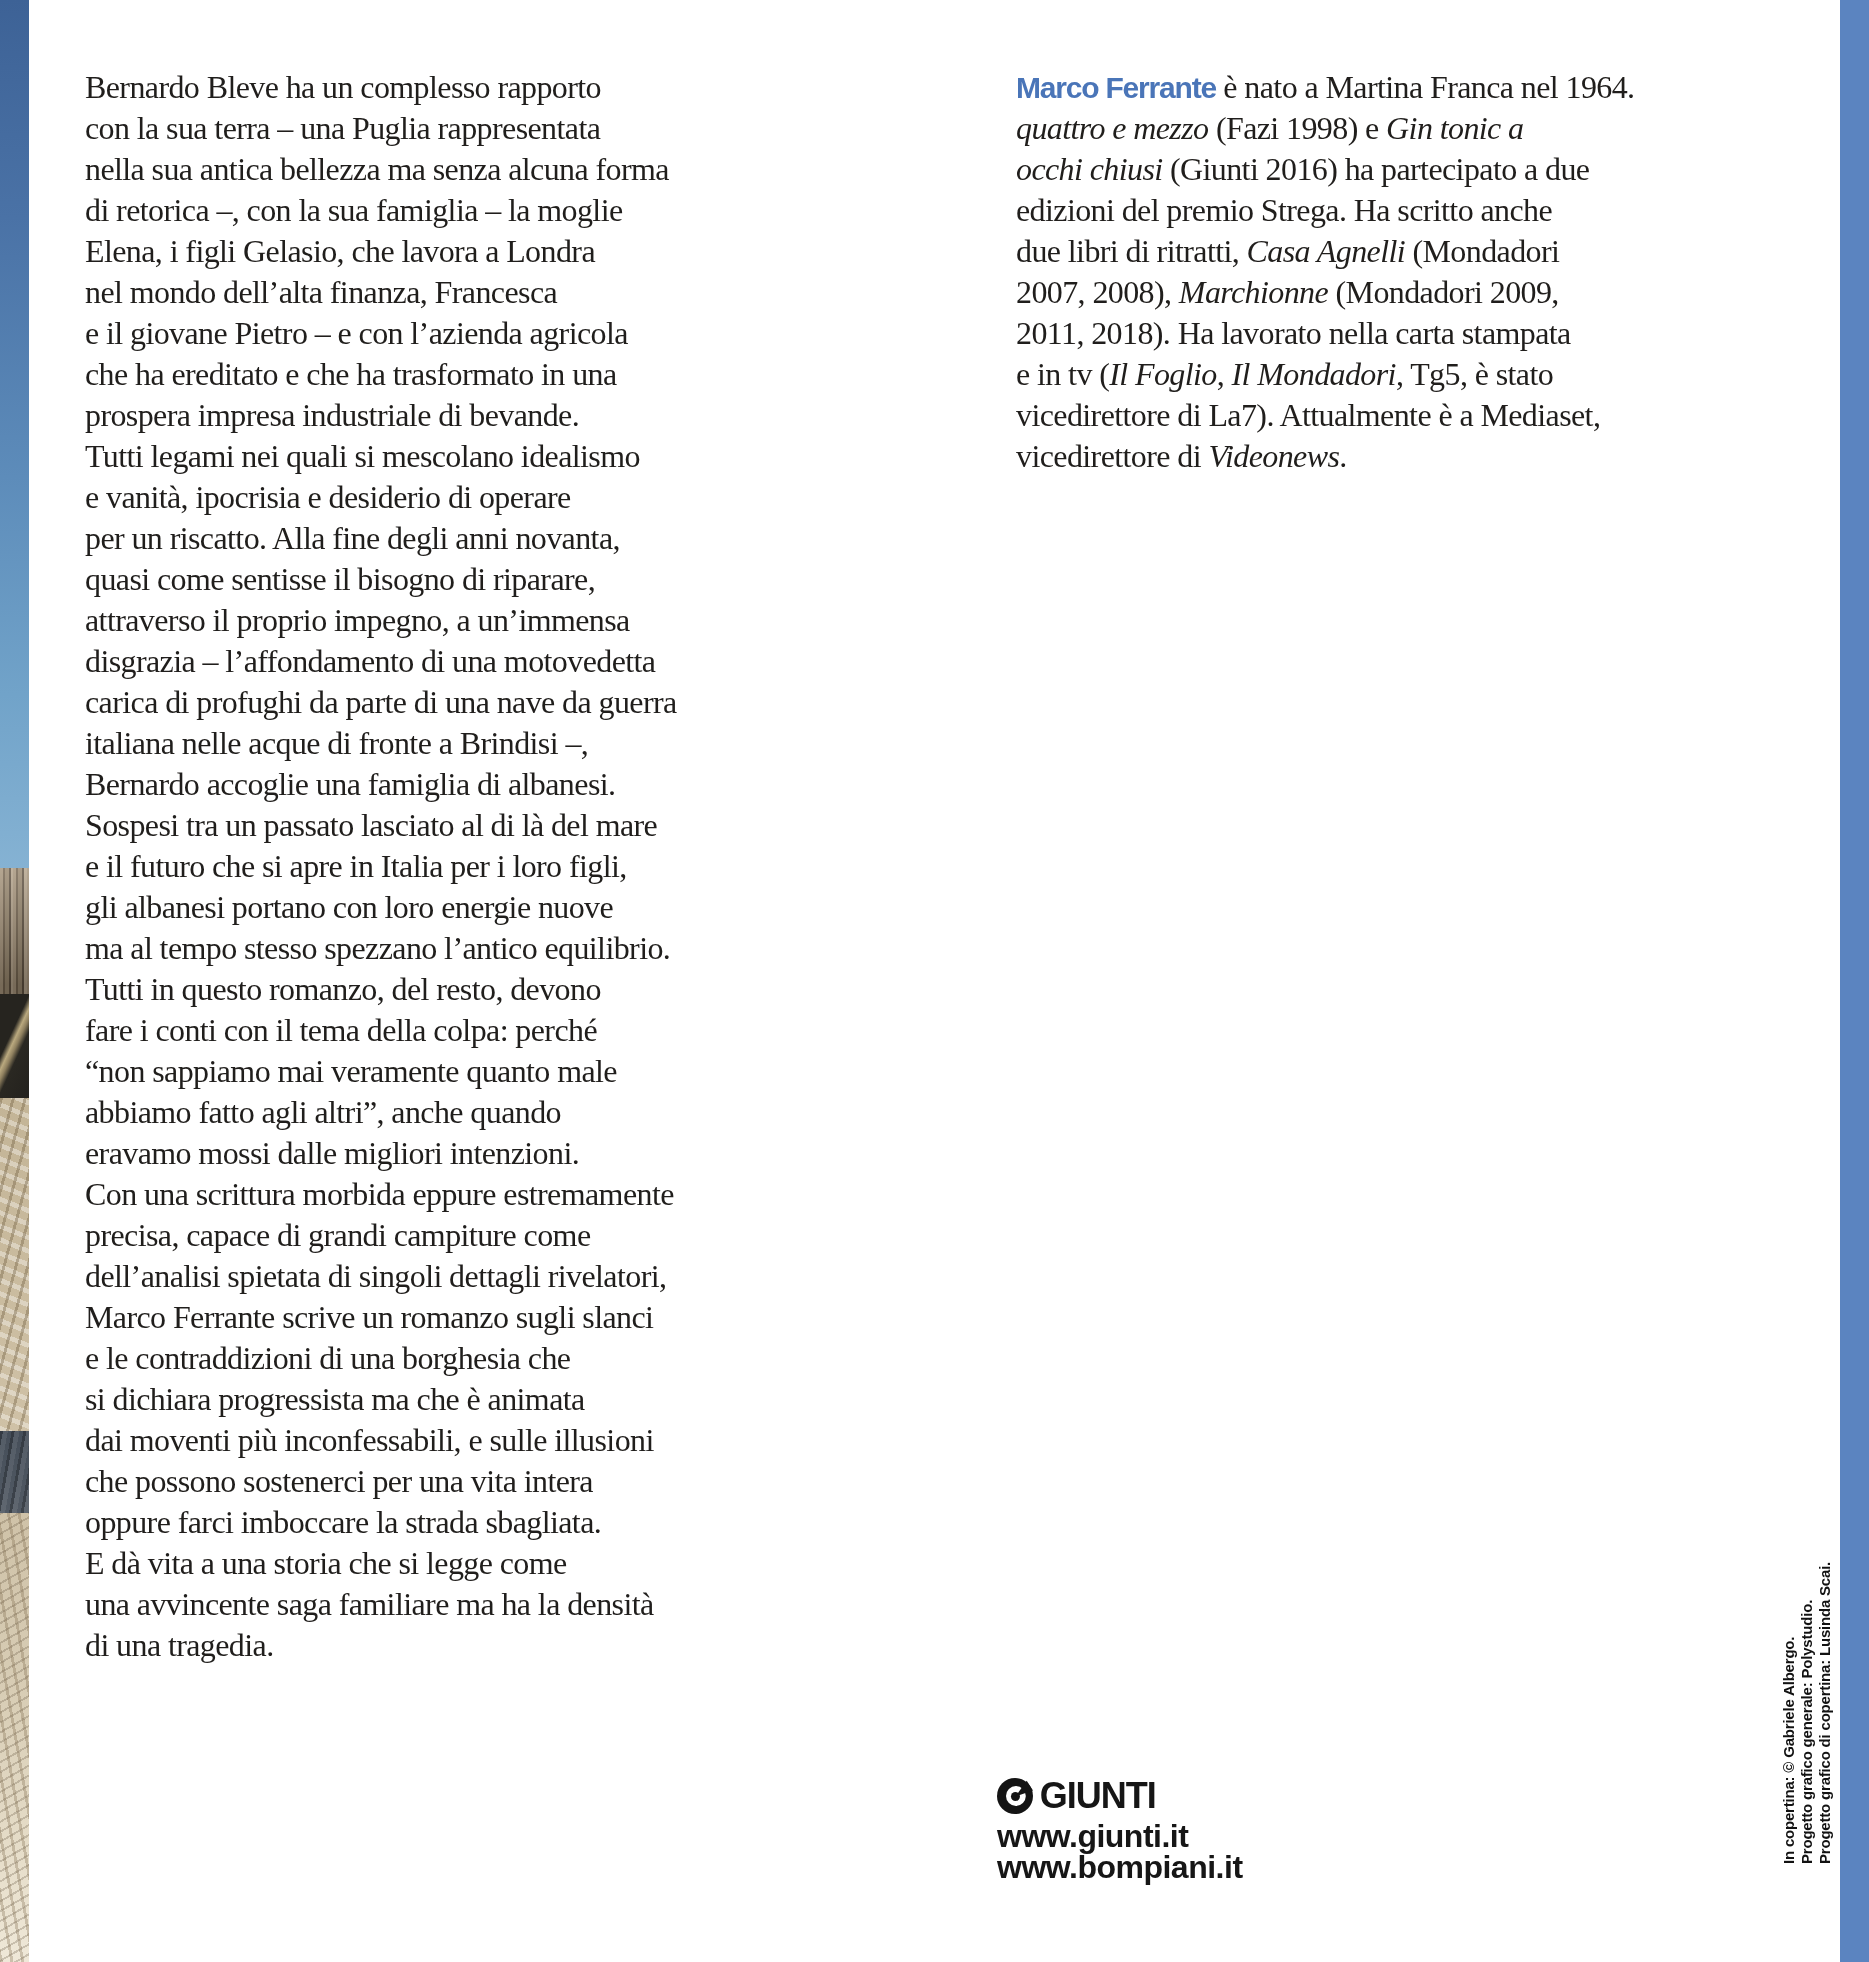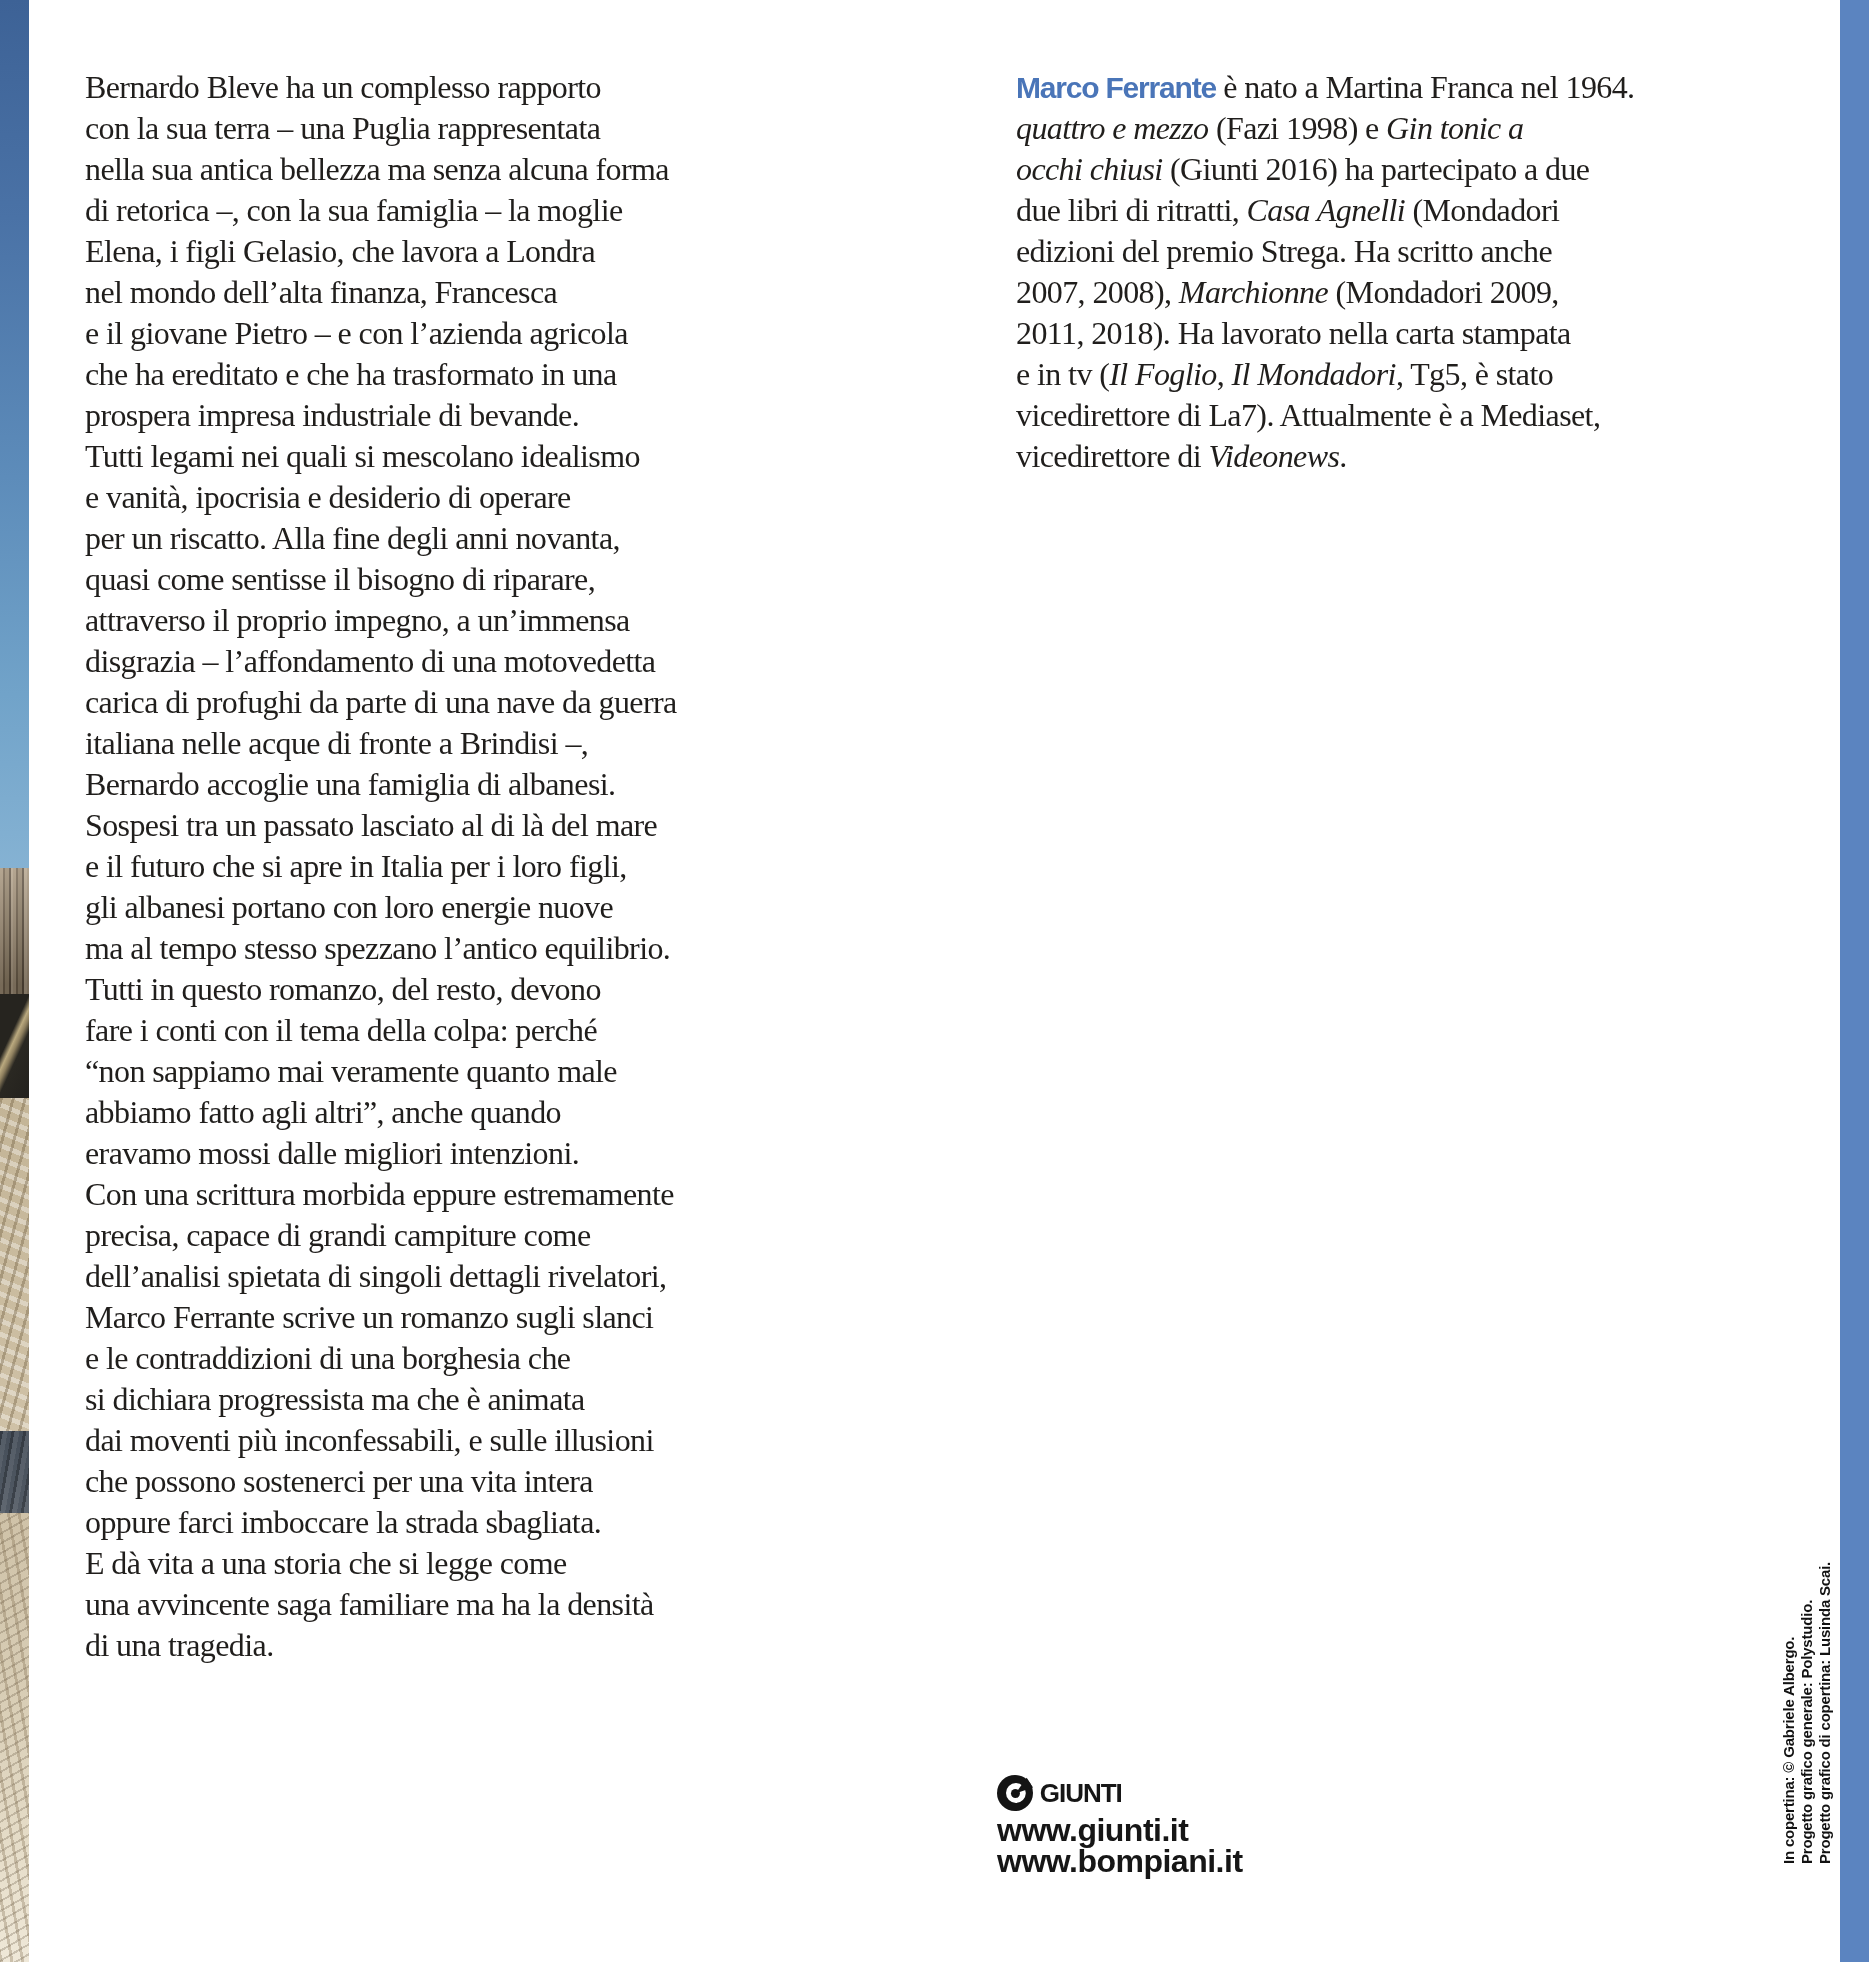--- a/index.html
+++ b/index.html
@@ -55,21 +55,21 @@
     font-family:"Liberation Sans", sans-serif; font-weight:bold;
     color:#4a75b8; letter-spacing:-1.2px; font-size:30px;
   }
 
   
   .footer { position:absolute; left:997px; top:1775px; }
   .logo-row { display:flex; align-items:center; }
   .logo-svg { width:36px; height:36px; display:block; }
   .logo-text {
     font-family:"Liberation Sans", sans-serif; font-weight:bold;
-    font-size:26px; letter-spacing:-1px; color:#161616; margin-left:6.7px;
+    font-size:36px; letter-spacing:-1px; color:#161616; margin-left:6.7px;
   }
   .urls {
     margin-top:4px; font-family:"Liberation Sans", sans-serif; font-weight:bold;
     font-size:32px; line-height:31px; letter-spacing:-0.5px; color:#161616;
   }
 
   
   .credits {
     position:absolute; left:1780px; top:1864px; width:346px;
     transform-origin:0 0; transform:rotate(-90deg);
@@ -131,22 +131,22 @@
 che possono sostenerci per una vita intera
 oppure farci imboccare la strada sbagliata.
 E dà vita a una storia che si legge come
 una avvincente saga familiare ma ha la densità
 di una tragedia.</div>
 
   <div class="bio">
       <div class="rich-line"><span class="seg-n">Marco Ferrante</span><span class="seg-r"> è nato a Martina Franca nel 1964.</span></div>
       <div class="rich-line"><span class="seg-i">quattro e mezzo</span><span class="seg-r"> (Fazi 1998) e </span><span class="seg-i">Gin tonic a</span></div>
       <div class="rich-line"><span class="seg-i">occhi chiusi</span><span class="seg-r"> (Giunti 2016) ha partecipato a due</span></div>
+      <div class="rich-line"><span class="seg-r">edizioni del premio Strega. Ha scritto anche</span></div>
       <div class="rich-line"><span class="seg-r">due libri di ritratti, </span><span class="seg-i">Casa Agnelli</span><span class="seg-r"> (Mondadori</span></div>
-      <div class="rich-line"><span class="seg-r">edizioni del premio Strega. Ha scritto anche</span></div>
       <div class="rich-line"><span class="seg-r">2007, 2008), </span><span class="seg-i">Marchionne</span><span class="seg-r"> (Mondadori 2009,</span></div>
       <div class="rich-line"><span class="seg-r">2011, 2018). Ha lavorato nella carta stampata</span></div>
       <div class="rich-line"><span class="seg-r">e in tv (</span><span class="seg-i">Il Foglio</span><span class="seg-r">, </span><span class="seg-i">Il Mondadori</span><span class="seg-r">, Tg5, è stato</span></div>
       <div class="rich-line"><span class="seg-r">vicedirettore di La7). Attualmente è a Mediaset,</span></div>
       <div class="rich-line"><span class="seg-r">vicedirettore di </span><span class="seg-i">Videonews</span><span class="seg-r">.</span></div>
     </div>
 
   <div class="footer">
     <div class="logo-row">
       <svg class="logo-svg" viewBox="0 0 40 40" aria-hidden="true">

